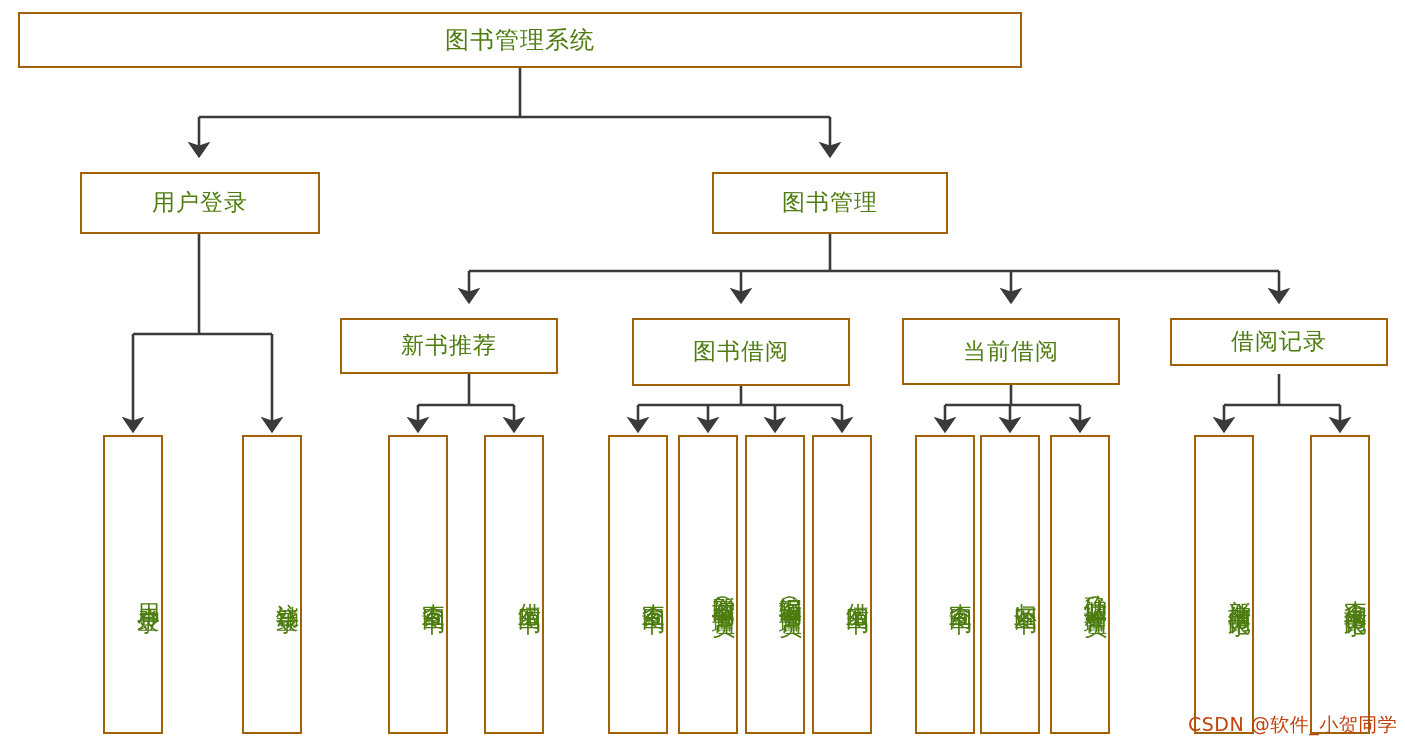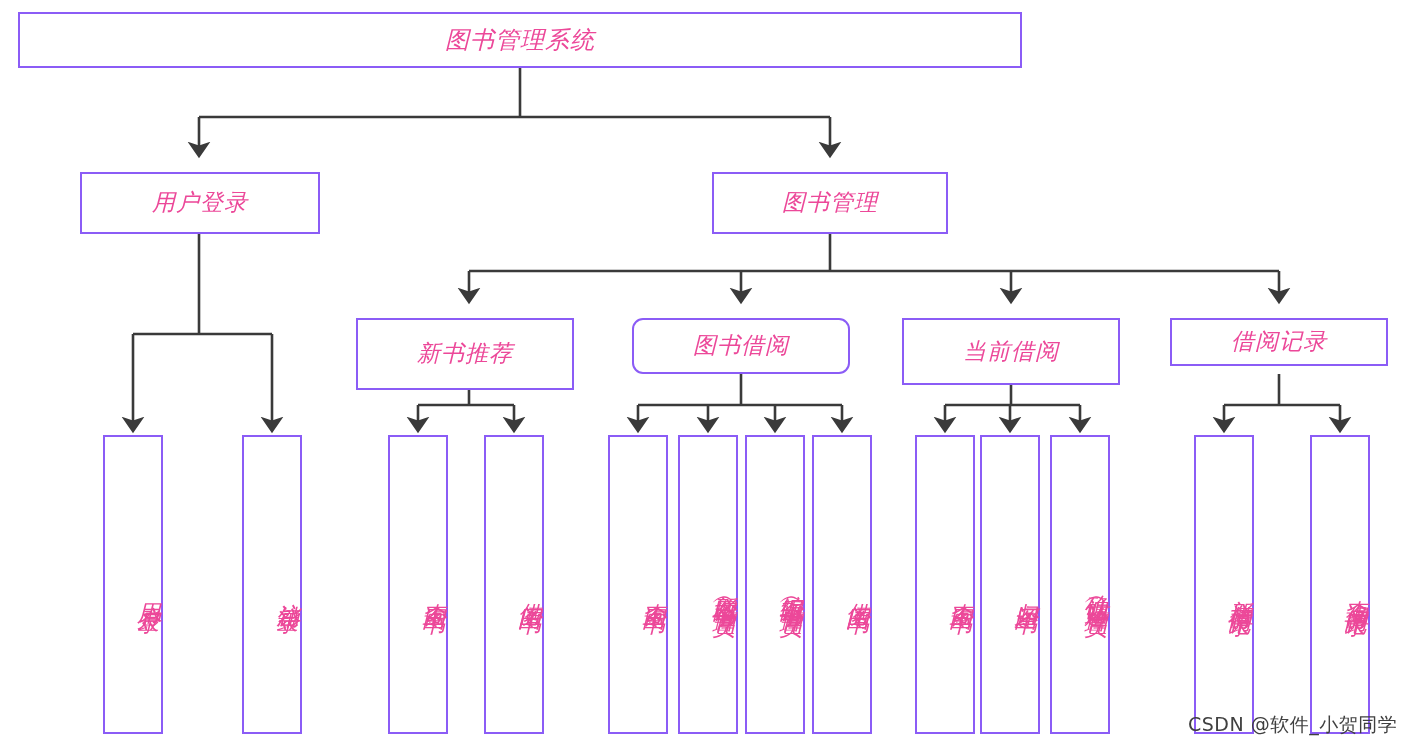--- a/index.html
+++ b/index.html
@@ -23,26 +23,25 @@
     left: 0;
     top: 0;
     width: 1405px;
     height: 747px;
     pointer-events: none;
   }
   .node {
     position: absolute;
     box-sizing: border-box;
     background: #ffffff;
-    border: 2px solid #8b5cf6;
+    border: 2px solid #a16207;
     display: flex;
     align-items: center;
     justify-content: center;
-    color: #ec4899;
-    font-style: italic;
+    color: #4d7c0f;
   }
   .node-h {
     font-size: 23px;
     letter-spacing: 1px;
     line-height: 1.2;
     white-space: nowrap;
   }
   .node-root {
     font-size: 24px;
   }
@@ -55,21 +54,21 @@
     padding-top: 12px;
     align-items: flex-start;
     justify-content: center;
     white-space: nowrap;
   }
   .watermark {
     position: absolute;
     left: 1188px;
     top: 712px;
     font-size: 19px;
-    color: #404040;
+    color: #c2410c;
     white-space: nowrap;
     letter-spacing: 0.5px;
   }
 </style>
 </head>
 <body>
 
 <div id="diagram-root">
 
   <svg id="edges-layer" width="1405" height="747" viewBox="0 0 1405 747" xmlns="http://www.w3.org/2000/svg">
@@ -120,22 +119,22 @@
       <path d="M1224,405 L1224,425" marker-end="url(#arrowhead)"></path>
       <path d="M1340,405 L1340,425" marker-end="url(#arrowhead)"></path>
     </g>
   </svg>
 
   <div class="node node-h node-root" style="left:18px; top:12px; width:1004px; height:56px;">图书管理系统</div>
 
   <div class="node node-h" style="left:80px; top:172px; width:240px; height:62px;">用户登录</div>
   <div class="node node-h" style="left:712px; top:172px; width:236px; height:62px;text-align:center;">图书管理</div>
 
-  <div class="node node-h" style="left:356px; top:318px; width:218px; height:72px;">新书推荐</div>
-  <div class="node node-h" style="left:632px; top:318px; width:218px; height:56px;border-radius:11px;">图书借阅</div>
+  <div class="node node-h" style="left:340px; top:318px; width:218px; height:56px;">新书推荐</div>
+  <div class="node node-h" style="left:632px; top:318px; width:218px; height:68px;">图书借阅</div>
   <div class="node node-h" style="left:902px; top:318px; width:218px; height:67px;">当前借阅</div>
   <div class="node node-h" style="left:1170px; top:318px; width:218px; height:48px;">借阅记录</div>
 
   <div class="node node-v" style="left:103px; top:435px; width:60px; height:299px;">用户登录</div>
   <div class="node node-v" style="left:242px; top:435px; width:60px; height:299px;">注销登录</div>
 
   <div class="node node-v" style="left:388px; top:435px; width:60px; height:299px;">查询图书</div>
   <div class="node node-v" style="left:484px; top:435px; width:60px; height:299px;">借阅图书</div>
 
   <div class="node node-v" style="left:608px; top:435px; width:60px; height:299px;">查询图书</div>

